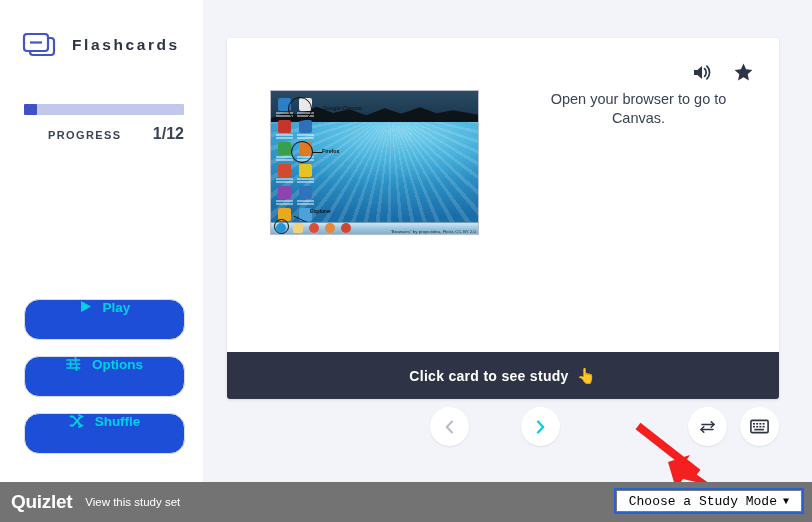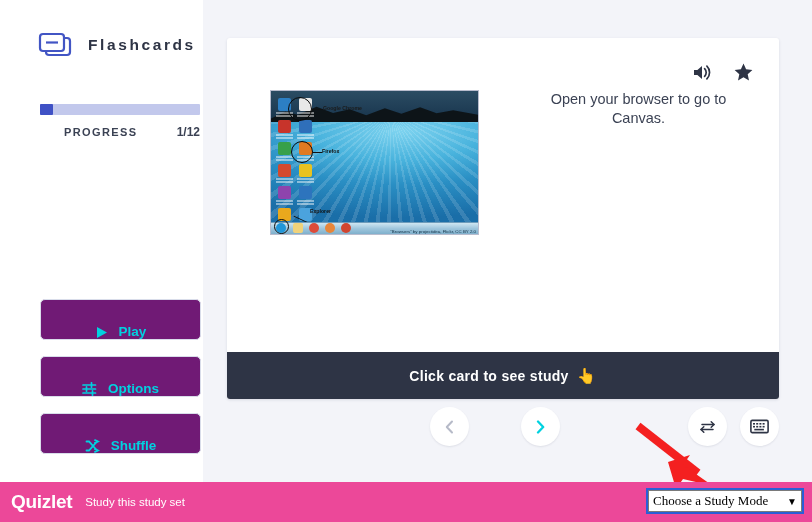--- a/index.html
+++ b/index.html
@@ -6,21 +6,21 @@
   html, body {
     width: 812px; height: 522px;
     font-family: "Liberation Sans", sans-serif;
     background: #ffffff;
     overflow: hidden;
   }
   #root { position: relative; width: 812px; height: 522px; }
 
   
   .sidebar {
-    position: absolute; left: 16px; top: 0;
+    position: absolute; left: 0; top: 0;
     width: 203px; height: 472px;
     background: #ffffff;
   }
   .brand {
     position: absolute; left: 22px; top: 32px;
     display: flex; align-items: center; gap: 16px;
   }
   .brand-icon { width: 34px; height: 26px; position: relative; }
   .brand-title {
     font-size: 15.5px; font-weight: bold; color: #2e3445;
@@ -34,31 +34,31 @@
     height: 11px; background: #3f51c5; border-radius: 1px;
   }
   .progress-row {
     display: flex; justify-content: space-between; align-items: baseline;
     margin-top: 10px;
     padding-left: 24px;
   }
   .progress-label {
     font-size: 11px; font-weight: bold; color: #3b4254; letter-spacing: 1.4px;
   }
-  .progress-count { font-size: 12px; font-weight: bold; color: #3b4254; }
+  .progress-count { font-size: 16px; font-weight: bold; color: #3b4254; }
 
   .side-buttons {
     position: absolute; left: 24px; top: 299px;
     display: flex; flex-direction: column; gap: 16px;
   }
   .side-btn {
     width: 161px; height: 41px;
-    border: 1px solid #d9ddea; border-radius: 5px;
-    background: #701a75; cursor: pointer;
-    display: flex; align-items: flex-end; justify-content: center; gap: 11px;
+    border: 1px solid #d9ddea; border-radius: 15px;
+    background: #1d4ed8; cursor: pointer;
+    display: flex; align-items: flex-start; justify-content: center; gap: 11px;
     color: #00d2e0; font-size: 13.5px; font-weight: bold;
   }
   .side-btn .btn-ico { display: inline-flex; align-items: center; }
 
   
   .main {
     position: absolute; left: 203px; top: 0;
     width: 609px; height: 482px;
     background: #f3f4f9;
   }
@@ -171,39 +171,39 @@
     position: absolute; bottom: 1.2px; width: 10px; height: 10px; border-radius: 2px;
   }
 
   
   .annot { position: absolute; left: 0; top: 0; width: 812px; height: 522px; pointer-events: none; }
 
   
   .bottombar {
     position: absolute; left: 0; bottom: 0;
     width: 812px; height: 40px;
-    background: #ec4899;
+    background: #737373;
     display: flex; align-items: center;
   }
   .quizlet-logo {
     margin-left: 11px;
     font-size: 19px; font-weight: bold; color: #ffffff;
     letter-spacing: -0.3px;
   }
   .view-set {
     margin-left: 13px; font-size: 11.5px; color: #ffffff; cursor: pointer;
   }
   .study-mode-select {
     position: absolute; right: 10px; top: 8px;
     height: 22px; min-width: 154px;
     background: #ffffff; color: #000000;
-    font-size: 13px; font-family: Liberation Serif, serif;
+    font-size: 13px; font-family: Liberation Mono, monospace;
     border: 1px solid #7a7a7a;
     outline: 2px solid #2a5fd6; outline-offset: 0px;
-    padding: 0 4px; cursor: pointer;
+    padding: 0 12px; cursor: pointer;
     display: flex; align-items: center; justify-content: space-between;
   }
   .study-mode-select .caret { margin-left: 6px; font-size: 10px; }
 </style>
 </head>
 <body>
 
 <div id="root">
 
   <div class="sidebar">
@@ -420,20 +420,20 @@
 
   <svg class="annot" viewBox="0 0 812 522">
     <g id="arrow-g">
       <line id="arrow-line" x1="638" y1="426" x2="698" y2="473" stroke="#f42020" stroke-width="8" stroke-linecap="butt"></line>
       <polygon id="arrow-head" points="713,486 683,465 690,455 668,462 676,489 683,479" fill="#f42020"></polygon>
     </g>
   </svg>
 
   <div class="bottombar">
     <span class="quizlet-logo">Quizlet</span>
-    <span class="view-set">Study this study set</span>
+    <span class="view-set">View this study set</span>
     <div class="study-mode-select">
       <span>Choose a Study Mode</span>
       <span class="caret">▼</span>
     </div>
   </div>
 
 </div>
 
 </body></html>

